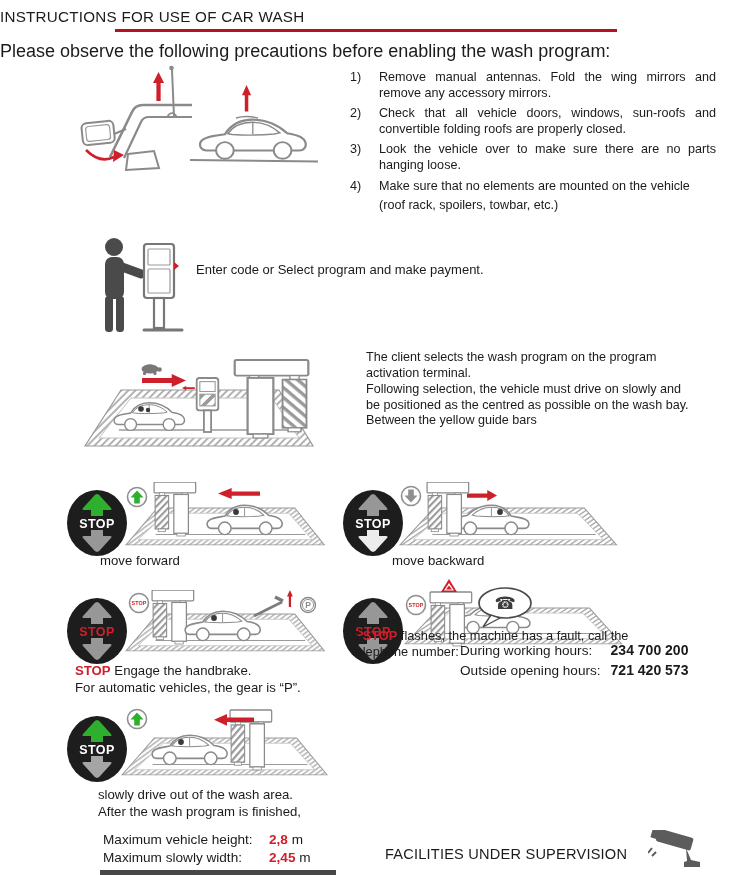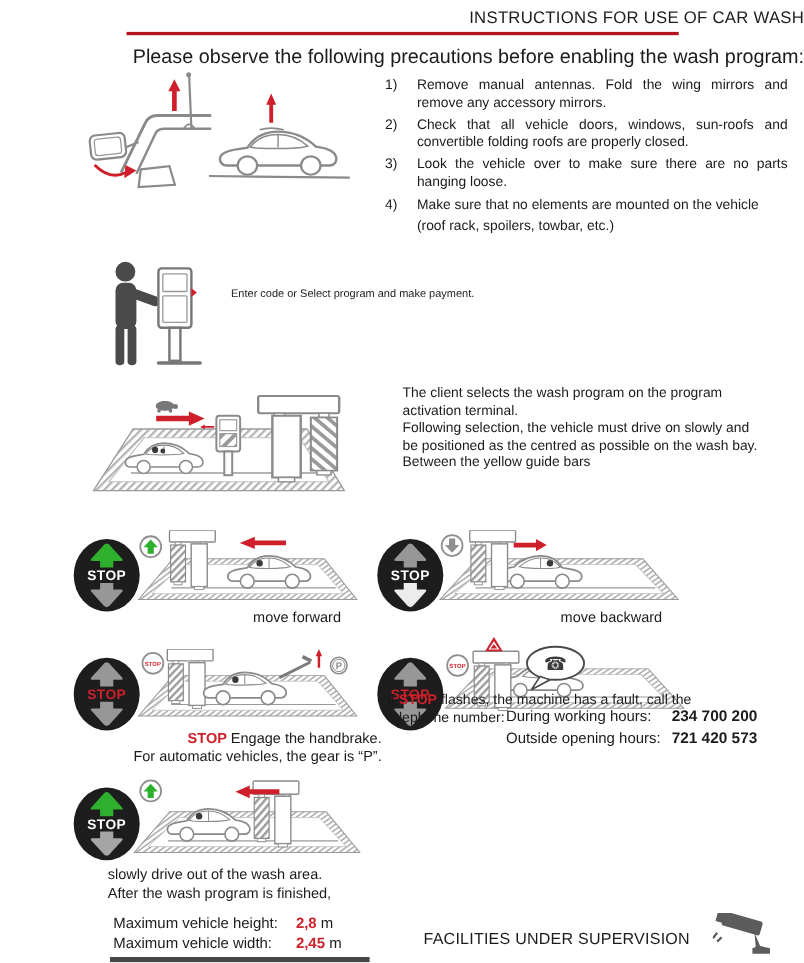--- a/index.html
+++ b/index.html
@@ -1,33 +1,33 @@
 <!DOCTYPE html>
 <html style="--accent-red: #cf1f2a; --header-rule: #b5121f; --green-go: #2eb02e; --car-pink: #e9b2bc; --line-gray: #8a8a8a; --signal-dark: #1d1d1d;"><head>
 <meta charset="utf-8">
 <style>
   html,body{margin:0;padding:0;background:#fff}
   #page{position:relative;width:731px;height:875px;background:#fff;overflow:hidden;
         font-family:"Liberation Sans",sans-serif;color:#1b1b1b}
   .abs{position:absolute}
-  .center{text-align:right}
+  .center{text-align:left}
   .justify{text-align:justify}
 
   
   .title{left:0;top:8px;width:731px;font-size:15.2px;letter-spacing:.25px;color:#1b1b1b}
   .rule{left:115px;top:29px;width:502px;height:3px;background:var(--header-rule,#b5121f)}
   .intro{left:0;top:41px;width:731px;font-size:18px}
 
   
   .plist{left:350px;top:70px;width:366px;display:grid;grid-template-columns:25px 1fr;
          column-gap:4px;row-gap:5px;font-size:12.6px;line-height:15.6px}
   .plist .num{text-align:left}
   .pnote{display:block;margin-top:4px}
 
-  .paytext{left:210px;top:262px;width:480px;font-size:10px}
+  .paytext{left:196px;top:262px;width:480px;font-size:13px}
 
   .seltext{left:366px;top:350px;width:332px;font-size:12.6px;line-height:15.6px}
   .seltext .p2{margin-top:1px}
 
   .caption{font-size:13.2px}
   .cap-fwd{left:100px;top:553px;width:210px}
   .cap-bwd{left:392px;top:553px;width:210px}
   .cap-hb{left:75px;top:663px;width:272px;line-height:16.5px}
   .cap-exit{left:98px;top:786px;width:250px;line-height:17px}
 
@@ -349,21 +349,21 @@
   <div class="abs caption cap-exit">
     <div>slowly drive out of the wash area.</div>
     <div>After the wash program is finished,</div>
   </div>
 
   <div class="abs limits">
     <div>
       <span class="lab">Maximum vehicle height:</span><span class="v">2,8</span> <span>m</span>
     </div>
     <div>
-      <span class="lab">Maximum vehicle width:</span><span class="v">2,45</span> <span>m</span>
+      <span class="lab">Maximum slowly width:</span><span class="v">2,45</span> <span>m</span>
     </div>
   </div>
   <div class="abs superv">FACILITIES UNDER SUPERVISION</div>
   <svg class="abs" style="left:648px;top:830px" width="58" height="42" viewBox="0 0 58 42">
     <g fill="#5c5c5c">
       <g transform="rotate(16 26 12)">
         <rect x="8" y="3" width="36" height="13" rx="2"></rect>
         <rect x="2" y="5" width="7" height="9" rx="1"></rect>
       </g>
       <path d="M38 18 L43 30 L52 32 L52 37 L36 37 L36 32 L39 31 Z"></path>

